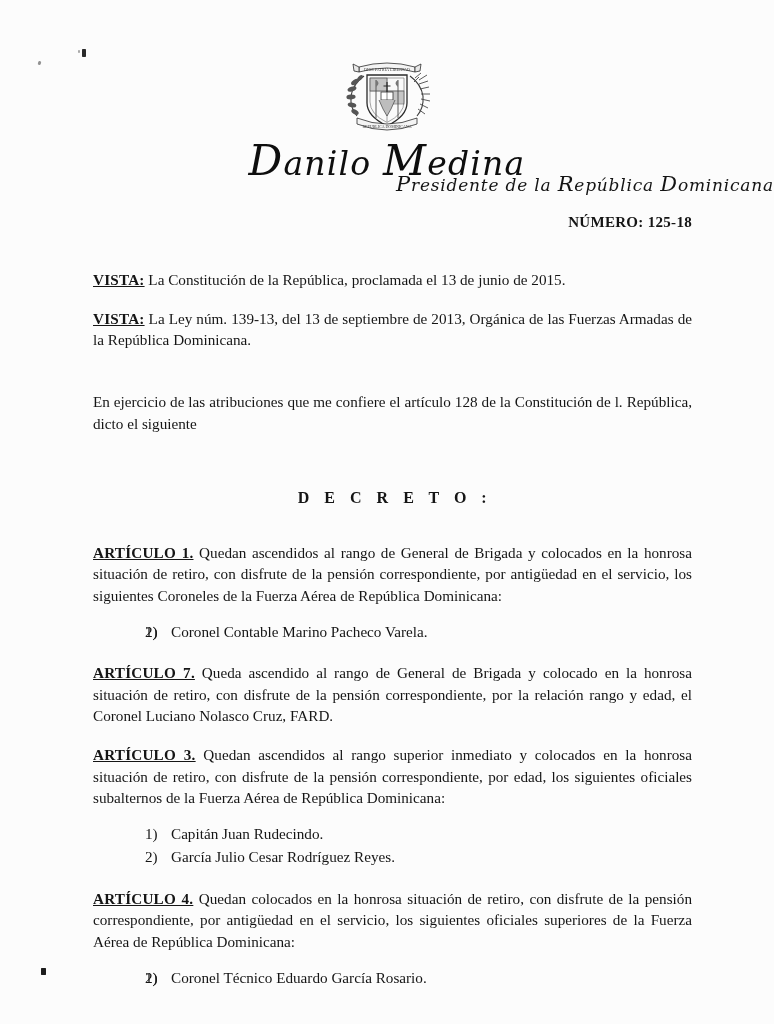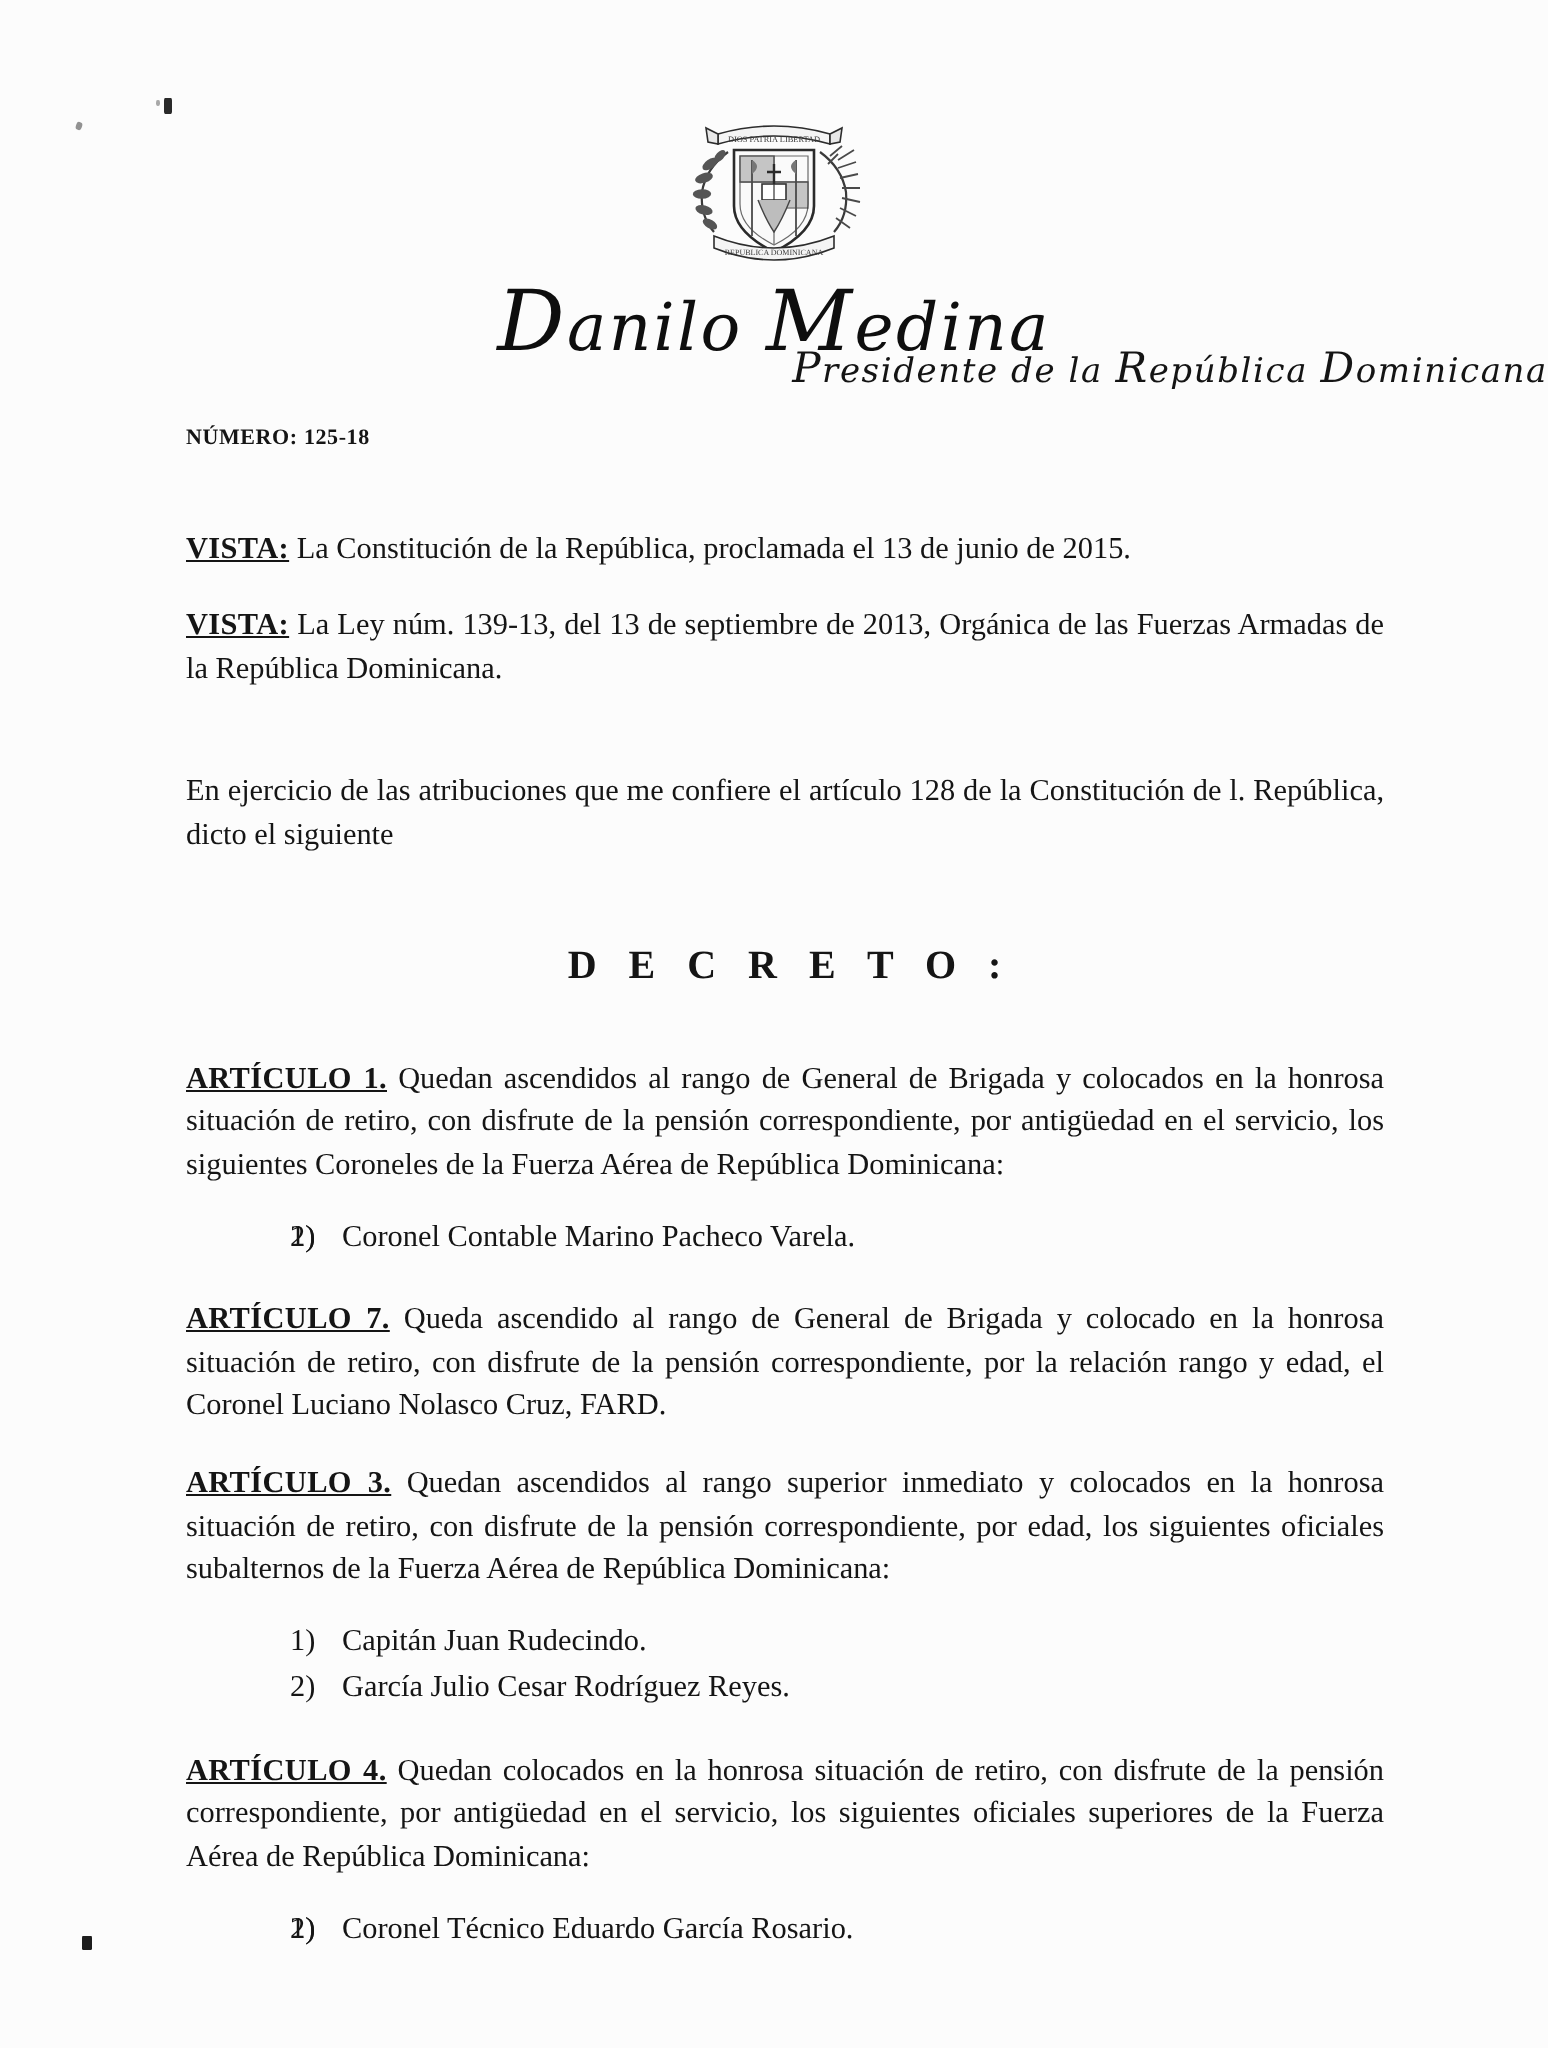--- a/index.html
+++ b/index.html
@@ -75,40 +75,41 @@
     left: 93px;
     top: 212px;
     width: 599px;
     font-size: 15.2px;
     line-height: 1.42;
   }
   .numero {
     font-weight: bold;
     letter-spacing: .3px;
     margin-bottom: 36px;
-    font-size: 11px;
+    font-size: 15px;
+    text-align: right;
   }
   .numero .val { font-weight: bold; }
 
   p.para {
     margin: 0 0 17px 0;
     text-align: justify;
     text-justify: inter-word;
   }
   p.para.tight { margin-bottom: 14px; }
   .lead { font-weight: bold; letter-spacing: .2px; text-decoration: underline; }
 
   .spacer-decreto { height: 23px; }
 
   .decreto {
     text-align: center;
     font-weight: bold;
-    font-size: 20px;
+    font-size: 16px;
     letter-spacing: 5.5px;
-    margin: 0 0 32px 0;
+    margin: 13px 0 32px 0;
     padding-left: 5px;
   }
 
   ol.namelist {
     margin: 11px 0 20px 0;
     padding: 0 0 0 52px;
     list-style: none;
   }
   ol.namelist li {
     position: relative;

